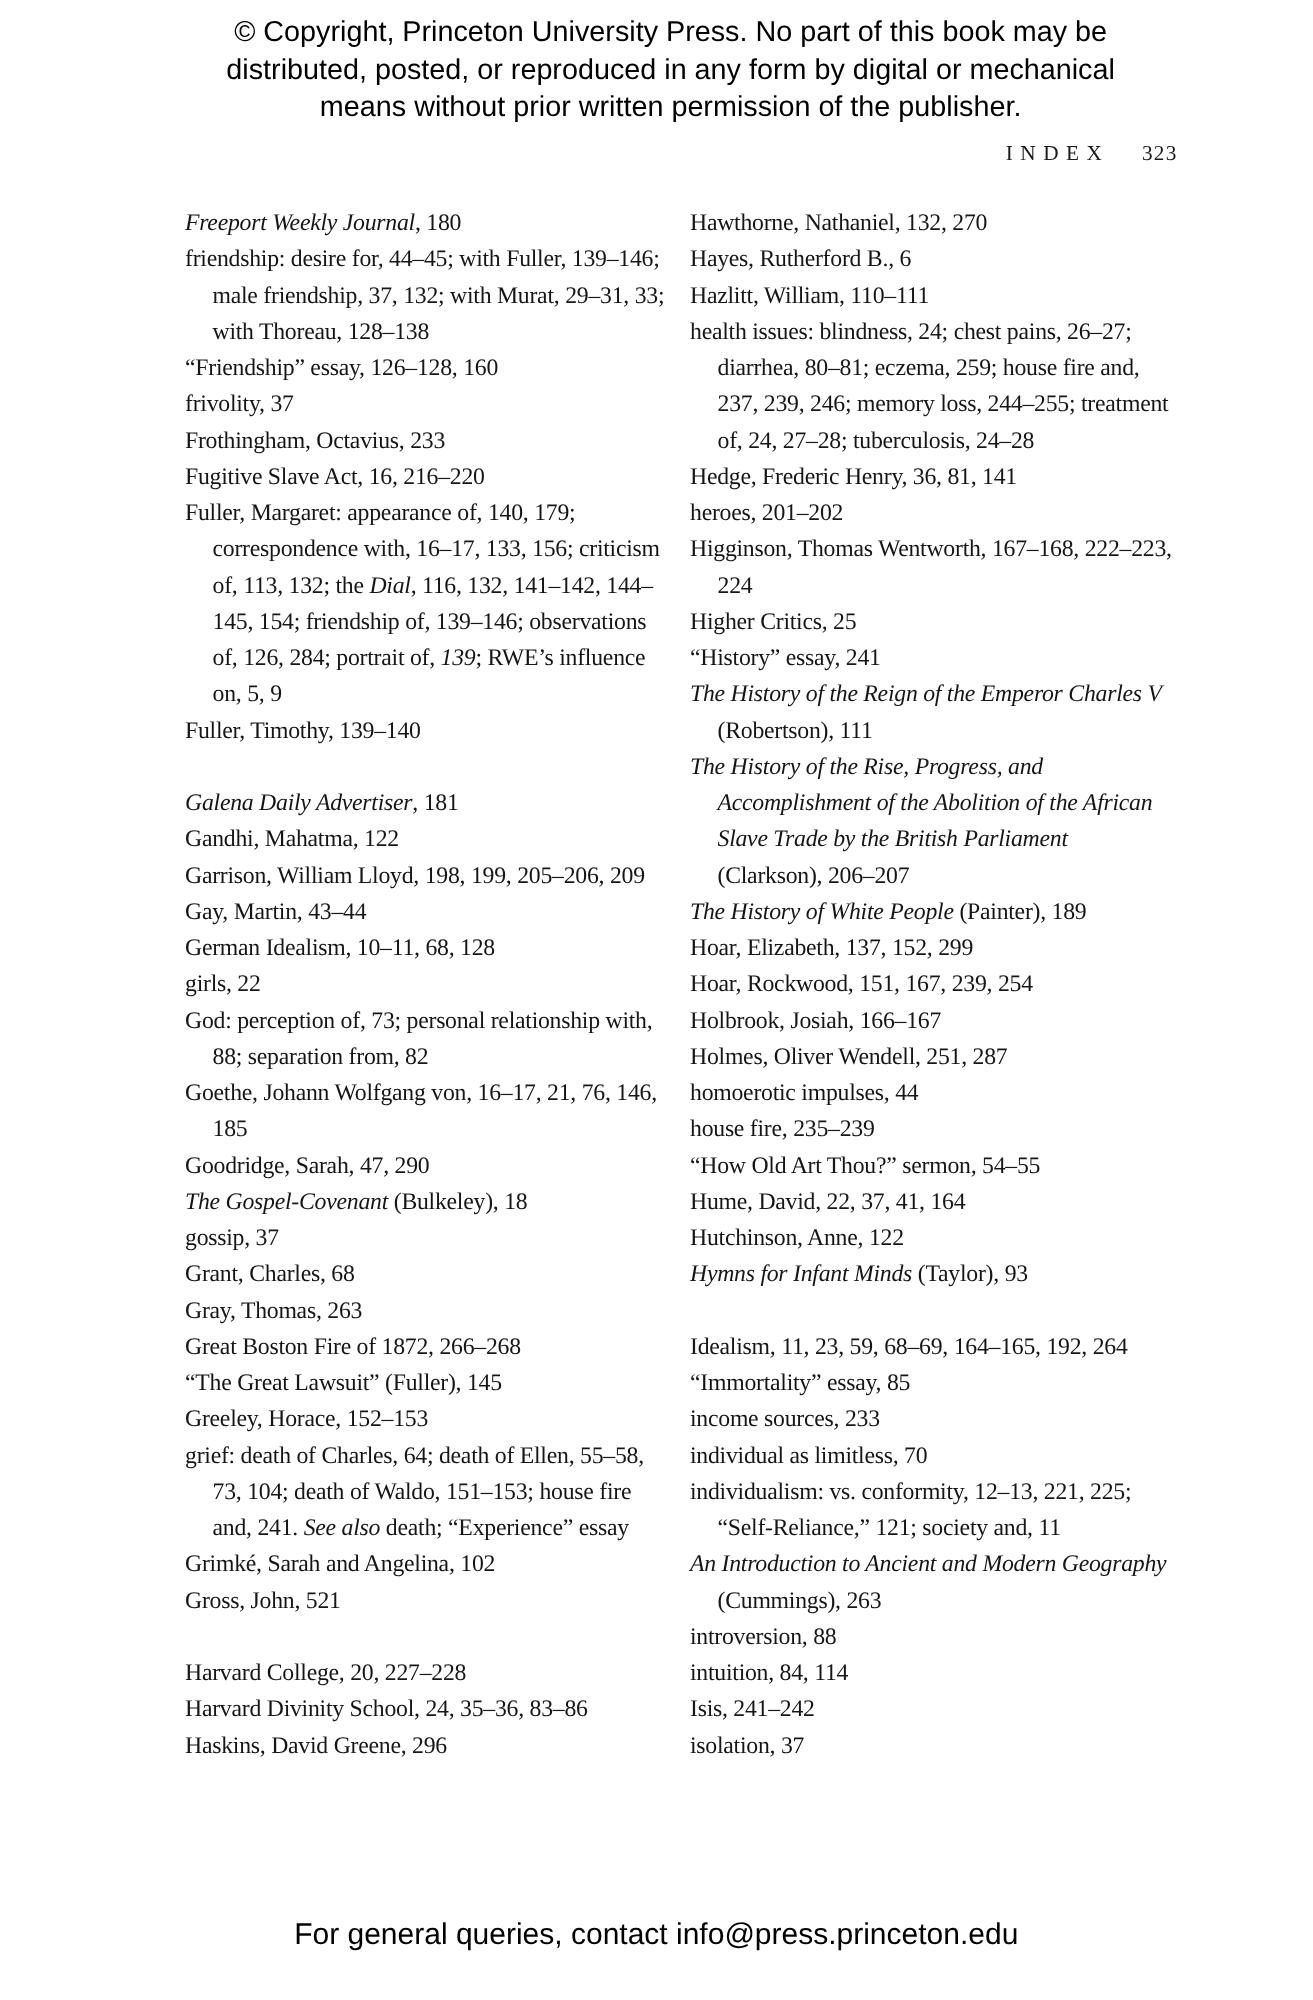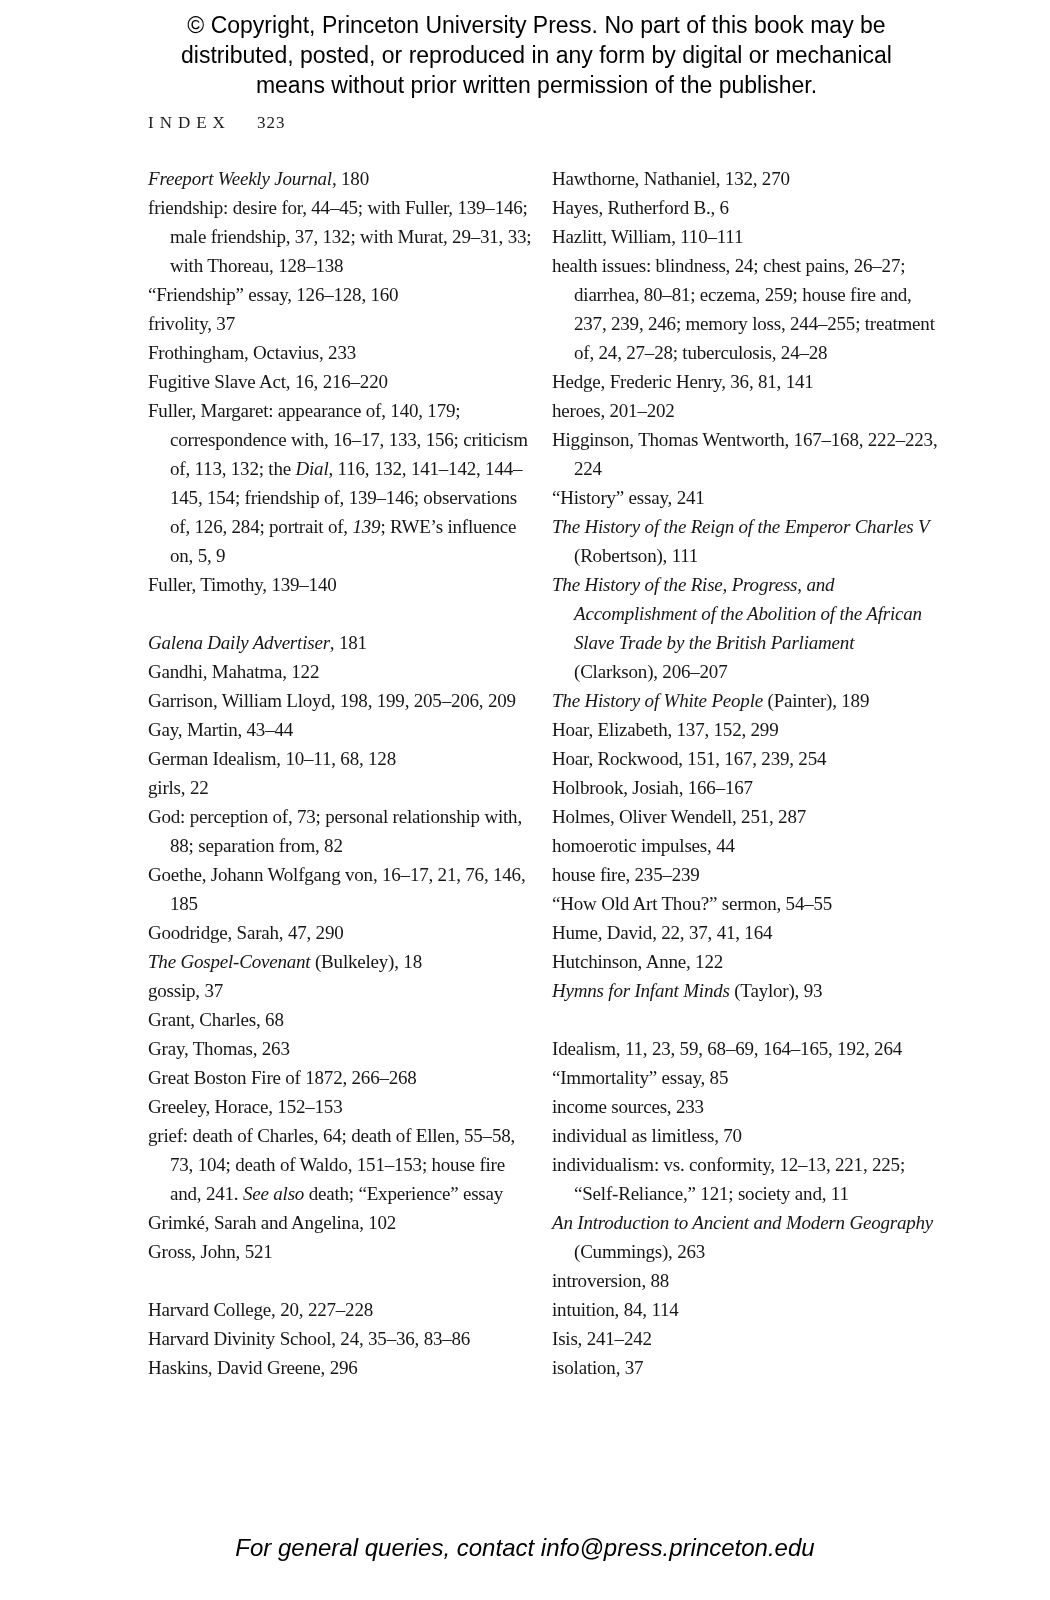--- a/index.html
+++ b/index.html
@@ -19,21 +19,21 @@
     line-height: 30px;
     color: #000000;
     padding-left: 23px;
   }
   .main-text {
     margin-left: 148px;
     width: 794px;
   }
   .page-header {
     margin-top: 13px;
-    text-align: left;
+    text-align: right;
     font-family: "Liberation Serif", serif;
     font-size: 17px;
     color: #1a1a1a;
   }
   .page-header .index-title {
     letter-spacing: 6px;
     font-variant: small-caps;
     text-transform: uppercase;
   }
   .page-header .page-num {
@@ -60,21 +60,20 @@
   .entry i { font-style: italic; text-align: center; }
   .footer {
     position: absolute;
     top: 1534px;
     left: 0;
     width: 1050px;
     text-align: center;
     font-family: "Liberation Sans", sans-serif;
     font-size: 24px;
     color: #000000;
-    font-style: italic;
   }
 </style>
 </head>
 <body>
 
 <div class="copyright">
   <div>© Copyright, Princeton University Press. No part of this book may be</div>
   <div>distributed, posted, or reproduced in any form by digital or mechanical</div>
   <div>means without prior written permission of the publisher.</div>
 </div>
@@ -101,36 +100,38 @@
         <div class="entry"><span>German Idealism, 10–11, 68, 128</span></div>
         <div class="entry"><span>girls, 22</span></div>
         <div class="entry"><span>God: perception of, 73; personal relationship with, 88; separation from, 82</span></div>
         <div class="entry"><span>Goethe, Johann Wolfgang von, 16–17, 21, 76, 146, 185</span></div>
         <div class="entry"><span>Goodridge, Sarah, 47, 290</span></div>
         <div class="entry"><i>The Gospel-Covenant</i><span> (Bulkeley), 18</span></div>
         <div class="entry"><span>gossip, 37</span></div>
         <div class="entry"><span>Grant, Charles, 68</span></div>
         <div class="entry"><span>Gray, Thomas, 263</span></div>
         <div class="entry"><span>Great Boston Fire of 1872, 266–268</span></div>
+        <div class="entry"><span>“The Great Lawsuit” (Fuller), 145</span></div>
         <div class="entry"><span>Greeley, Horace, 152–153</span></div>
         <div class="entry"><span>grief: death of Charles, 64; death of Ellen, 55–58, 73, 104; death of Waldo, 151–153; house fire and, 241. </span><i>See also</i><span> death; “Experience” essay</span></div>
         <div class="entry"><span>Grimké, Sarah and Angelina, 102</span></div>
         <div class="entry"><span>Gross, John, 521</span></div>
         <div class="entry gap"><span>Harvard College, 20, 227–228</span></div>
         <div class="entry"><span>Harvard Divinity School, 24, 35–36, 83–86</span></div>
         <div class="entry"><span>Haskins, David Greene, 296</span></div>
       </div>
     <div class="col col-right">
         <div class="entry"><span>Hawthorne, Nathaniel, 132, 270</span></div>
         <div class="entry"><span>Hayes, Rutherford B., 6</span></div>
         <div class="entry"><span>Hazlitt, William, 110–111</span></div>
         <div class="entry"><span>health issues: blindness, 24; chest pains, 26–27; diarrhea, 80–81; eczema, 259; house fire and, 237, 239, 246; memory loss, 244–255; treatment of, 24, 27–28; tuberculosis, 24–28</span></div>
         <div class="entry"><span>Hedge, Frederic Henry, 36, 81, 141</span></div>
         <div class="entry"><span>heroes, 201–202</span></div>
         <div class="entry"><span>Higginson, Thomas Wentworth, 167–168, 222–223, 224</span></div>
+        <div class="entry"><span>Higher Critics, 25</span></div>
         <div class="entry"><span>“History” essay, 241</span></div>
         <div class="entry"><i>The History of the Reign of the Emperor Charles V</i><span> (Robertson), 111</span></div>
         <div class="entry"><i>The History of the Rise, Progress, and Accomplishment of the Abolition of the African Slave Trade by the British Parliament</i><span> (Clarkson), 206–207</span></div>
         <div class="entry"><i>The History of White People</i><span> (Painter), 189</span></div>
         <div class="entry"><span>Hoar, Elizabeth, 137, 152, 299</span></div>
         <div class="entry"><span>Hoar, Rockwood, 151, 167, 239, 254</span></div>
         <div class="entry"><span>Holbrook, Josiah, 166–167</span></div>
         <div class="entry"><span>Holmes, Oliver Wendell, 251, 287</span></div>
         <div class="entry"><span>homoerotic impulses, 44</span></div>
         <div class="entry"><span>house fire, 235–239</span></div>

